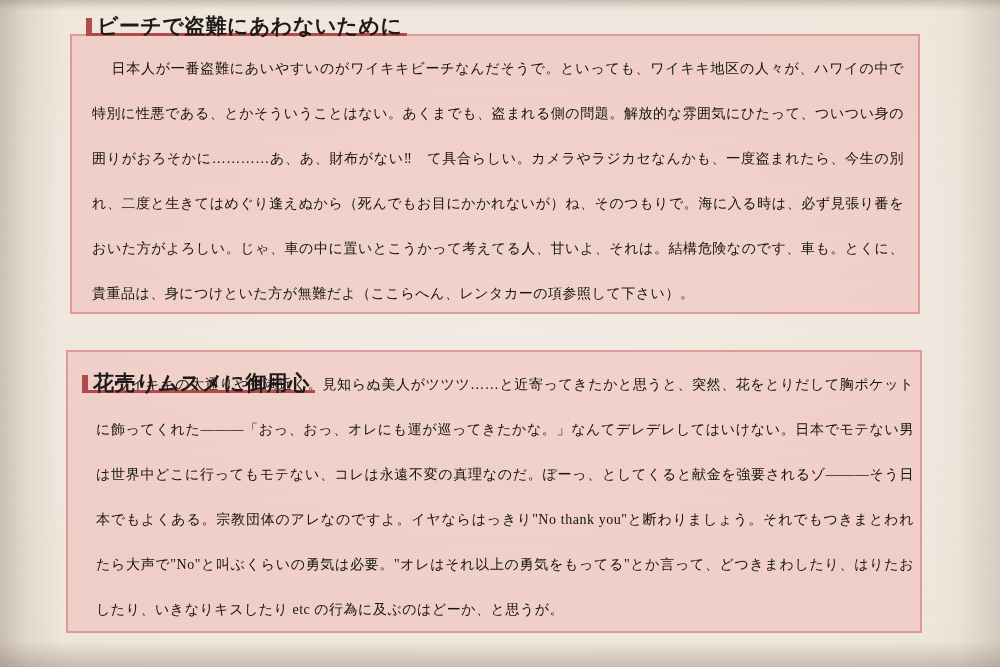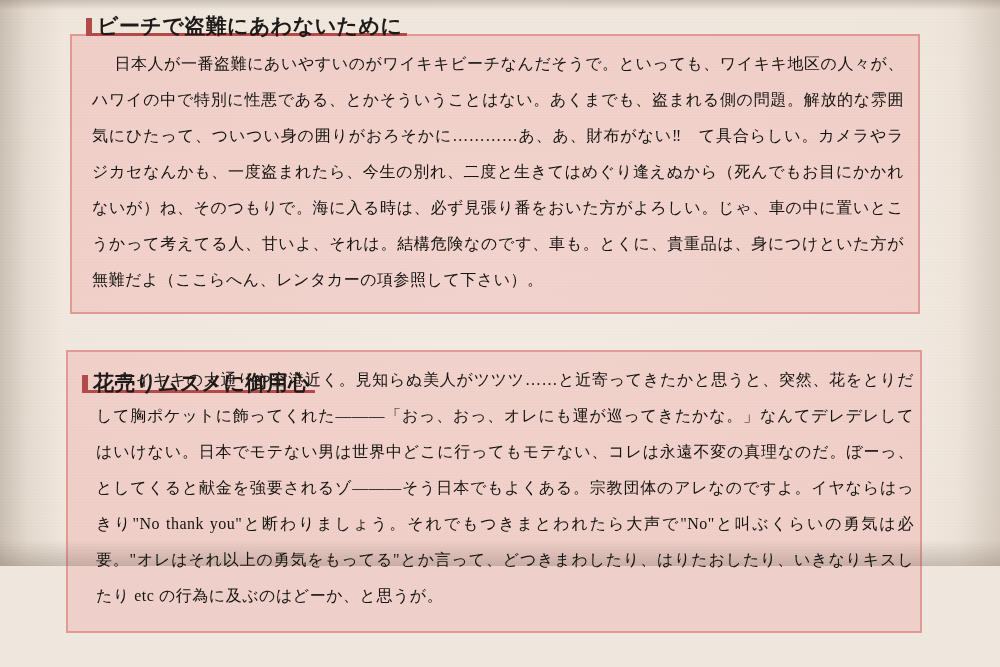--- a/index.html
+++ b/index.html
@@ -11,21 +11,21 @@
     width: 1000px;
     height: 667px;
     overflow: hidden;
     font-family: "Liberation Serif", "DejaVu Serif", serif;
   }
 
   
   #page {
     position: relative;
     width: 1000px;
-    height: 566px;
+    height: 667px;
     background:
       radial-gradient(ellipse 120% 110% at 50% 48%, #f3ece4 0%, #efe6dc 55%, #e4d9cd 85%, #d8ccbe 100%);
   }
   
   #page:before {
     content: "";
     position: absolute;
     left: 0; top: 0;
     width: 62px; height: 100%;
     background: linear-gradient(to right, rgba(120,104,88,0.30) 0%, rgba(150,132,112,0.12) 45%, rgba(200,185,168,0.0) 100%);
@@ -81,22 +81,22 @@
     width: 6px;
     height: 17px;
     background: #b34a4a;
     margin-right: 5px;
     vertical-align: -2px;
   }
 
   .body-text {
     position: absolute;
     color: #151310;
-    font-size: 16px;
-    line-height: 36px;
+    font-size: 14px;
+    line-height: 45px;
     letter-spacing: 0.5px;
     text-align: justify;
     text-justify: inter-character;
     z-index: 4;
   }
   .body-text p {
     margin: 0;
     text-indent: 1.4em;
   }
 

